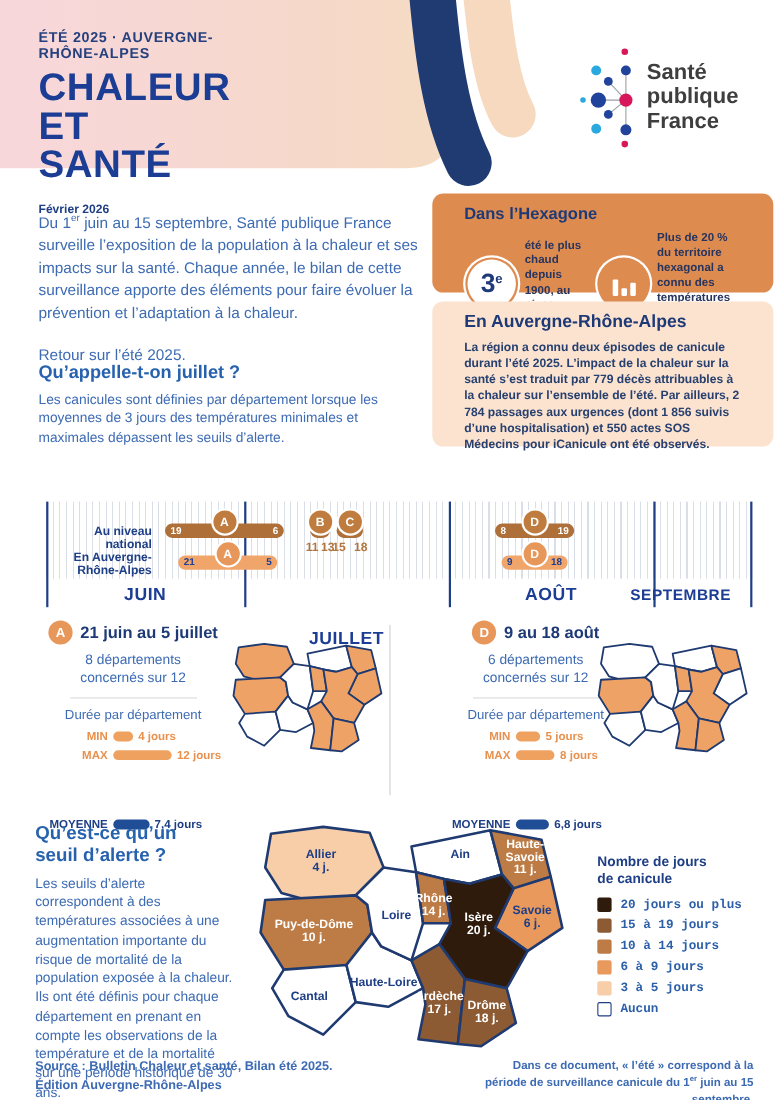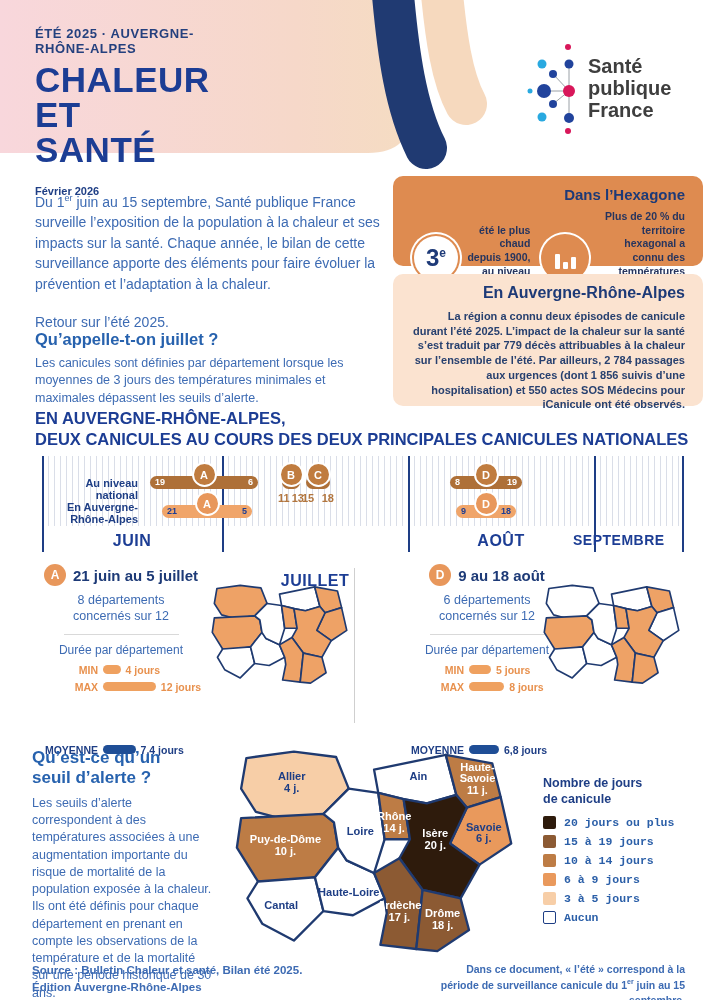--- a/index.html
+++ b/index.html
@@ -13,21 +13,21 @@
   .hd-kicker{font-size:13px;font-weight:bold;color:#24407E;letter-spacing:.6px;margin-bottom:6px;}
   .hd-title{font-size:35px;font-weight:800;color:#1C3D94;line-height:1.0;letter-spacing:.5px;}
   .hd-date{font-size:11px;font-weight:bold;color:#1E3E85;margin-top:18px;}
   .logo{position:absolute;top:40px;left:520px;display:flex;align-items:center;}
   .logo-text{font-size:20px;font-weight:bold;color:#3E3E3E;line-height:1.1;margin-left:6px;}
 
   
   .intro{top:178px;left:35px;width:352px;font-size:14px;line-height:1.46;color:#3D6BB3;}
   .intro sup{font-size:9px;}
   .retour{top:300px;left:35px;font-size:14px;color:#3D6BB3;}
-  .box{border-radius:10px;padding:10px 18px;box-sizing:border-box;text-align:right;}
+  .box{border-radius:10px;padding:10px 29px;box-sizing:border-box;}
   .box-hex{top:176px;left:393px;width:310px;height:90px;background:#DE8B50;}
   .box-title{font-size:15px;font-weight:800;color:#1D3A77;margin:0 0 7px 0;}
   .hex-row{display:flex;align-items:center;gap:8px;}
   .circle-3e{width:44px;height:44px;border-radius:50%;background:#fff;flex:0 0 auto;
     box-shadow:0 0 0 2px #DE8B50,0 0 0 4px #fff;display:flex;align-items:center;justify-content:center;
     color:#1E3A78;font-weight:800;font-size:24px;margin-left:3px;}
   .circle-3e sup{font-size:12px;margin-top:-10px;}
   .circle-bars{width:44px;height:44px;border-radius:50%;background:#DE8B50;flex:0 0 auto;
     box-shadow:0 0 0 2px #DE8B50,0 0 0 4px #fff;display:flex;align-items:flex-end;justify-content:center;
     gap:3px;padding-bottom:11px;box-sizing:border-box;margin-left:5px;}
@@ -172,24 +172,20 @@
   <div class="abs box box-reg">
     <h3 class="box-title">En Auvergne-Rhône-Alpes</h3>
     <p>La région a connu deux épisodes de canicule durant l’été 2025. L’impact de la chaleur sur la santé s’est traduit par 779 décès attribuables à la chaleur sur l’ensemble de l’été. Par ailleurs, 2 784 passages aux urgences (dont 1 856 suivis d’une hospitalisation) et 550 actes SOS Médecins pour iCanicule ont été observés.</p>
   </div>
 
   <div class="abs def">
     <h3 class="blue-h">Qu’appelle-t-on juillet ?</h3>
     <p>Les canicules sont définies par département lorsque les moyennes de 3 jours des températures minimales et maximales dépassent les seuils d’alerte.</p>
   </div>
 
-  <div class="abs sec-title">
-    <div>EN AUVERGNE-RHÔNE-ALPES,</div>
-    <div>DEUX CANICULES AU COURS DES DEUX PRINCIPALES CANICULES NATIONALES</div>
-  </div>
 
   <div class="abs tl" id="tl">
       <div class="tl-grid"></div>
       <div class="tl-sep" style="left: 0px;"></div>
       <div class="tl-sep" style="left: 180px;"></div>
       <div class="tl-sep" style="left: 366px;"></div>
       <div class="tl-sep" style="left: 552px;"></div>
       <div class="tl-sep" style="left: 640px;"></div>
       <div class="tl-month" style="left: 0px; width: 180px;">JUIN</div>
       <div class="tl-month" style="left: 180px; width: 186px; margin-top: 40px;">JUILLET</div>

